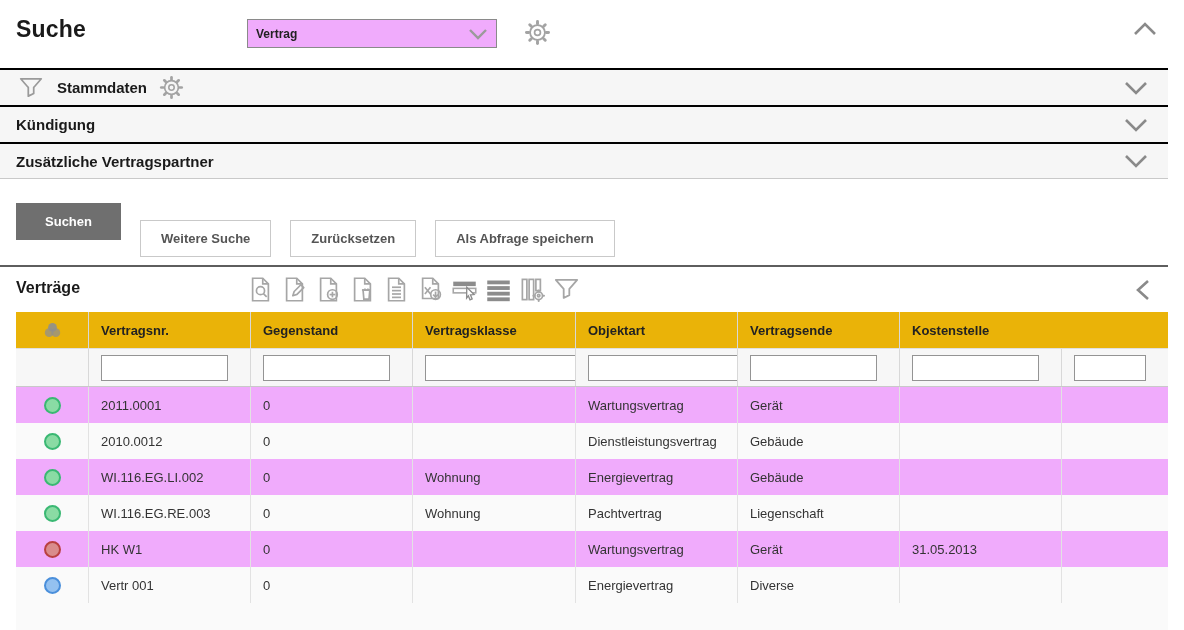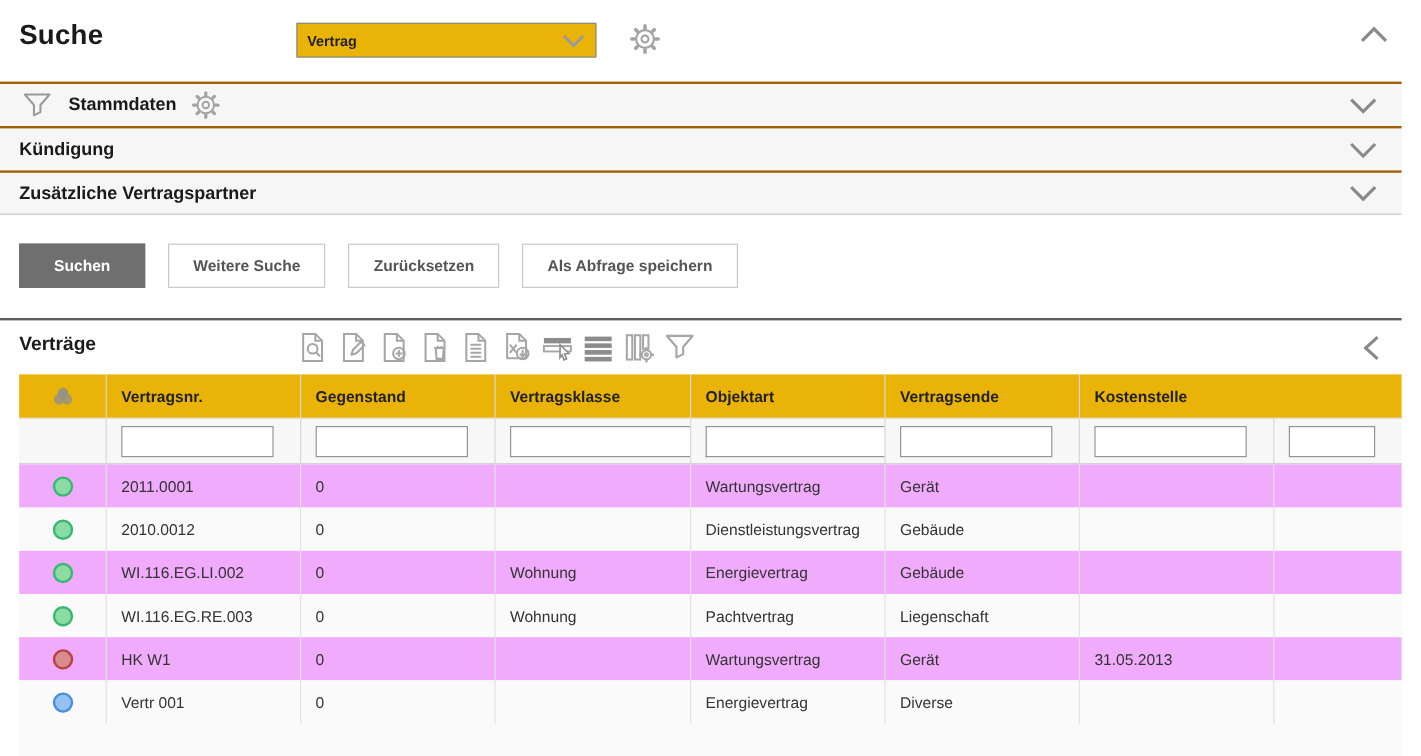--- a/index.html
+++ b/index.html
@@ -2,43 +2,43 @@
 <html><head>
 <meta charset="utf-8">
 <style>
   html,body{margin:0;padding:0;background:#fff;}
   .app{position:relative;width:1184px;height:630px;overflow:hidden;background:#fff;
        font-family:"Liberation Sans",sans-serif;color:#1a1a1a;}
 
   
   .page-title{position:absolute;left:16px;top:16px;font-size:23px;font-weight:bold;margin:0;letter-spacing:.2px;}
   .type-select{position:absolute;left:247px;top:19px;width:250px;height:29px;box-sizing:border-box;
-       border:1px solid #8a8a8a;background:#eab308;display:flex;align-items:center;cursor:pointer;}
+       border:1px solid #8a8a8a;background:#f0abfc;display:flex;align-items:center;cursor:pointer;}
   .type-select .val{flex:1;padding-left:8px;font-size:12px;font-weight:bold;color:#222;}
   .type-select svg{margin-right:8px;}
   .hdr-gear{position:absolute;left:524px;top:19px;cursor:pointer;}
   .hdr-collapse{position:absolute;left:1133px;top:22px;cursor:pointer;}
 
   
   .acc-bar{position:absolute;left:0;width:1168px;height:37px;box-sizing:border-box;
-       border-top:2px solid #a16207;background:#f6f6f6;display:flex;align-items:center;padding:0 16px;}
+       border-top:2px solid #000000;background:#f6f6f6;display:flex;align-items:center;padding:0 16px;}
   .acc-bar.b1{top:68px;}
   .acc-bar.b2{top:105px;align-items:center;}
   .acc-bar.b3{top:142px;border-bottom:1px solid #c9c9c9;}
   .acc-label{font-size:15px;font-weight:bold;color:#1a1a1a;}
   .acc-bar .funnel{margin-right:13px;margin-left:2px;}
   .acc-bar .gear{margin-left:12px;}
   .acc-bar .chev{margin-left:auto;margin-right:4px;cursor:pointer;}
 
   
   .btn-row{position:absolute;left:16px;top:203px;display:flex;}
   .btn{height:37px;box-sizing:border-box;font-family:"Liberation Sans",sans-serif;
        font-size:13px;font-weight:bold;cursor:pointer;margin-right:19px;padding:0 20px;}
   .btn.primary{background:#6f6f6f;color:#fff;border:1px solid #6f6f6f;min-width:105px;}
-  .btn.secondary{background:#fff;color:#555;border:1px solid #c9c9c9;}
+  .btn.secondary{background:#fff;color:#555;border:1px solid #c9c9c9;margin-top:17px;}
 
   
   .results-divider{position:absolute;left:0;top:265px;width:1168px;height:2px;background:#5e5e5e;}
   .results-title{position:absolute;left:16px;top:279px;font-size:16px;font-weight:bold;margin:0;}
   .toolbar{position:absolute;left:247px;top:276px;display:flex;gap:7px;}
   .tbtn{width:27px;height:27px;display:flex;align-items:center;justify-content:center;cursor:pointer;}
   .results-collapse{position:absolute;left:1136px;top:279px;cursor:pointer;}
 
   
   .table{position:absolute;left:16px;top:312px;width:1152px;}

